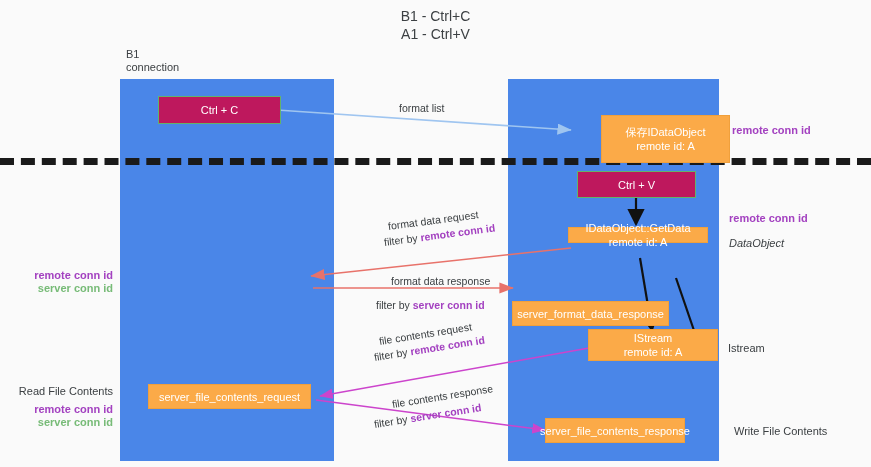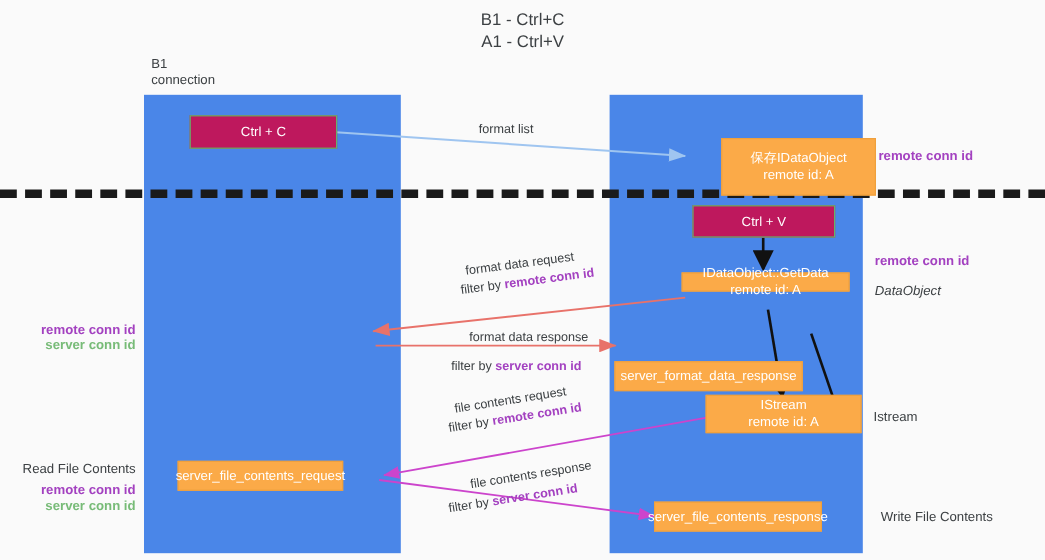--- a/index.html
+++ b/index.html
@@ -123,21 +123,21 @@
 
   <div class="node orange" style="left:568px;top:227px;width:140px;height:16px;">IDataObject::GetData
 remote id: A</div>
 
 
   <div class="node orange" style="left:512px;top:280px;width:157px;height:25px;margin-top:21px;">server_format_data_response</div>
 
   <div class="node orange" style="left:588px;top:329px;width:130px;height:32px;">IStream
 remote id: A</div>
 
-  <div class="node orange" style="left:148px;top:384px;width:138px;height:25px;">server_file_contents_request</div>
+  <div class="node orange" style="left:148px;top:384px;width:163px;height:25px;">server_file_contents_request</div>
 
   <div class="node orange" style="left:545px;top:418px;width:140px;height:25px;">server_file_contents_response</div>
 
   <div class="edgelabel" style="left:399px;top:101px;">format list</div>
 
   <div class="edgelabel rot-up" style="left:388px;top:219px;">
     <span>format data request</span>
   </div>
   <div class="edgelabel rot-up" style="left:384px;top:235px;">
     <span>filter by </span><span class="hi">remote conn id</span>

